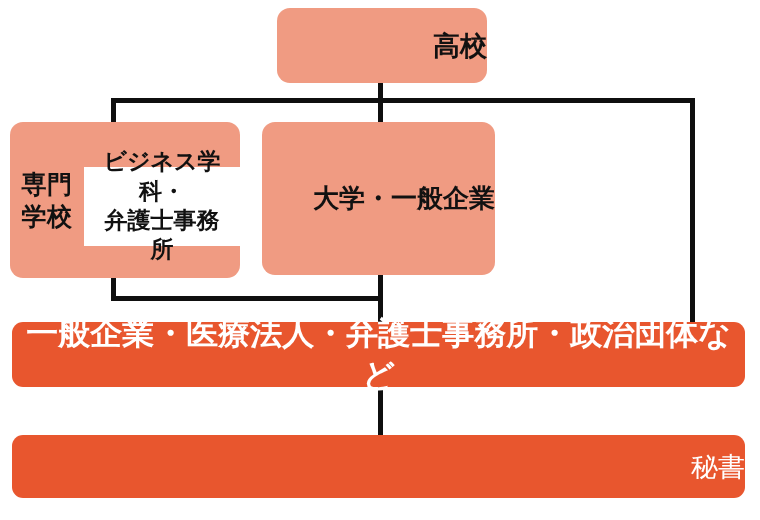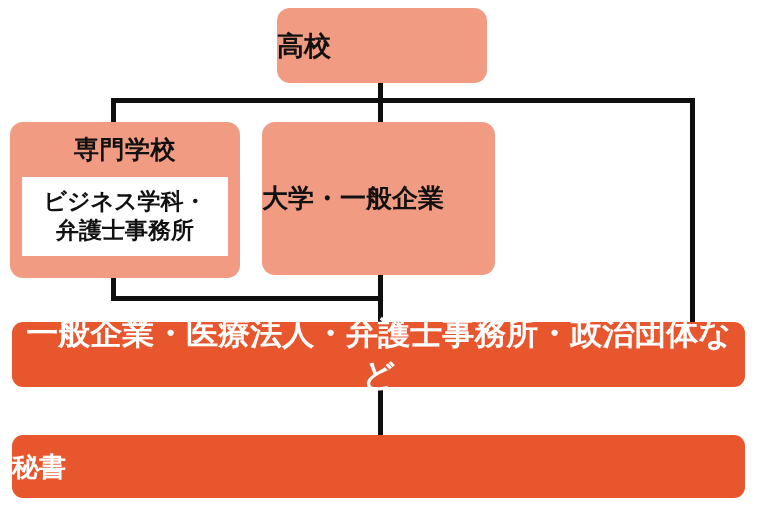--- a/index.html
+++ b/index.html
@@ -27,21 +27,21 @@
   }
   .line-v { width: 5px; }
   .line-h { height: 5px; }
 
   
   .node {
     position: absolute;
     box-sizing: border-box;
     display: flex;
     align-items: center;
-    justify-content: flex-start;
+    justify-content: flex-end;
     text-align: center;
     border-radius: 13px;
     line-height: 1.3;
   }
   .node-pink {
     background: #f09b82;
     color: #111111;
   }
   .node-orange {
     background: #e8562e;
@@ -57,21 +57,21 @@
     font-size: 27px;
     font-weight: bold;
   }
 
   
   #node-vocational {
     left: 10px;
     top: 122px;
     width: 230px;
     height: 156px;
-    flex-direction: column;
+    flex-direction: row;
     justify-content: flex-start;
     padding-top: 12px;
   }
   #node-vocational .node-title {
     font-size: 25px;
     font-weight: bold;
     color: #111111;
     margin-bottom: 10px;
     letter-spacing: 0.5px;
   }
@@ -112,21 +112,21 @@
     border-radius: 11px;
   }
 
   
   #node-secretary {
     left: 12px;
     top: 435px;
     width: 733px;
     height: 63px;
     font-size: 27px;
-    font-weight: bold;
+    font-weight: normal;
     border-radius: 11px;
   }
 </style>
 </head>
 <body>
 
 <div id="diagram">
 
   <div class="line line-v" style="left:378px; top:80px; width:5px; height:23px;"></div>
 

